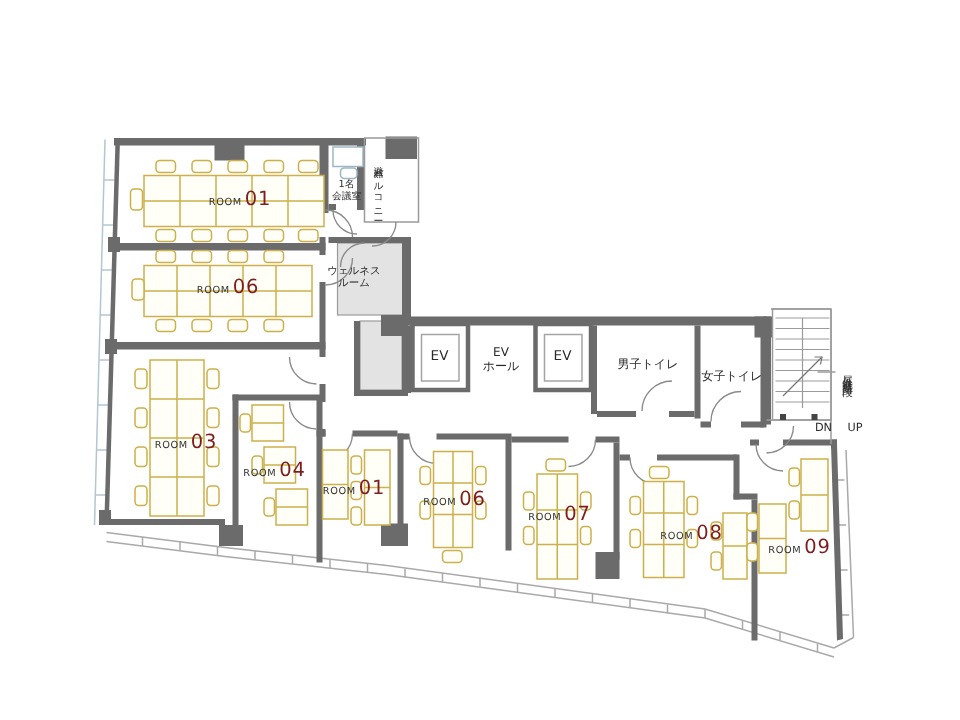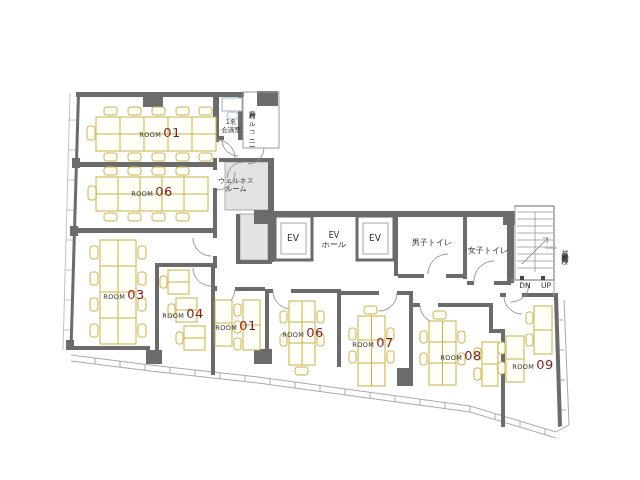--- a/index.html
+++ b/index.html
@@ -7,21 +7,21 @@
           font-family:"DejaVu Sans","Liberation Sans",sans-serif;}
   #plan-svg{position:absolute;left:0;top:0;}
   .lbl{position:absolute;transform:translate(-50%,-50%);color:#2a2a2a;white-space:pre-line;
        text-align:center;line-height:1.18;}
   .title{position:absolute;left:86px;top:48px;font-size:20px;font-weight:bold;
          letter-spacing:2px;color:#151515;transform:none;white-space:nowrap;}
   .room-lbl{display:flex;align-items:baseline;gap:2px;white-space:nowrap;}
   .room-word{font-size:6.5px;letter-spacing:.4px;color:#333;text-align:center;}
   .room-num{font-size:13px;letter-spacing:.5px;color:#7f1d1d;}
   .vert{writing-mode:vertical-rl;letter-spacing:1.5px;line-height:1;}
-  .f65{font-size:6.5px;} .f7{font-size:7px;} .f75{font-size:7.5px;}
+  .f65{font-size:6.5px;} .f7{font-size:7px;} .f75{font-size:7.5px;margin-left:24px;}
   .f8{font-size:8px;} .f9{font-size:9px;}
 </style>
 </head>
 <body>
 
 <div id="canvas">
 
 <svg id="plan-svg" width="640" height="480" viewBox="0 0 640 480">
 
   <g stroke="#b3c6d2" stroke-width="1" fill="none">

